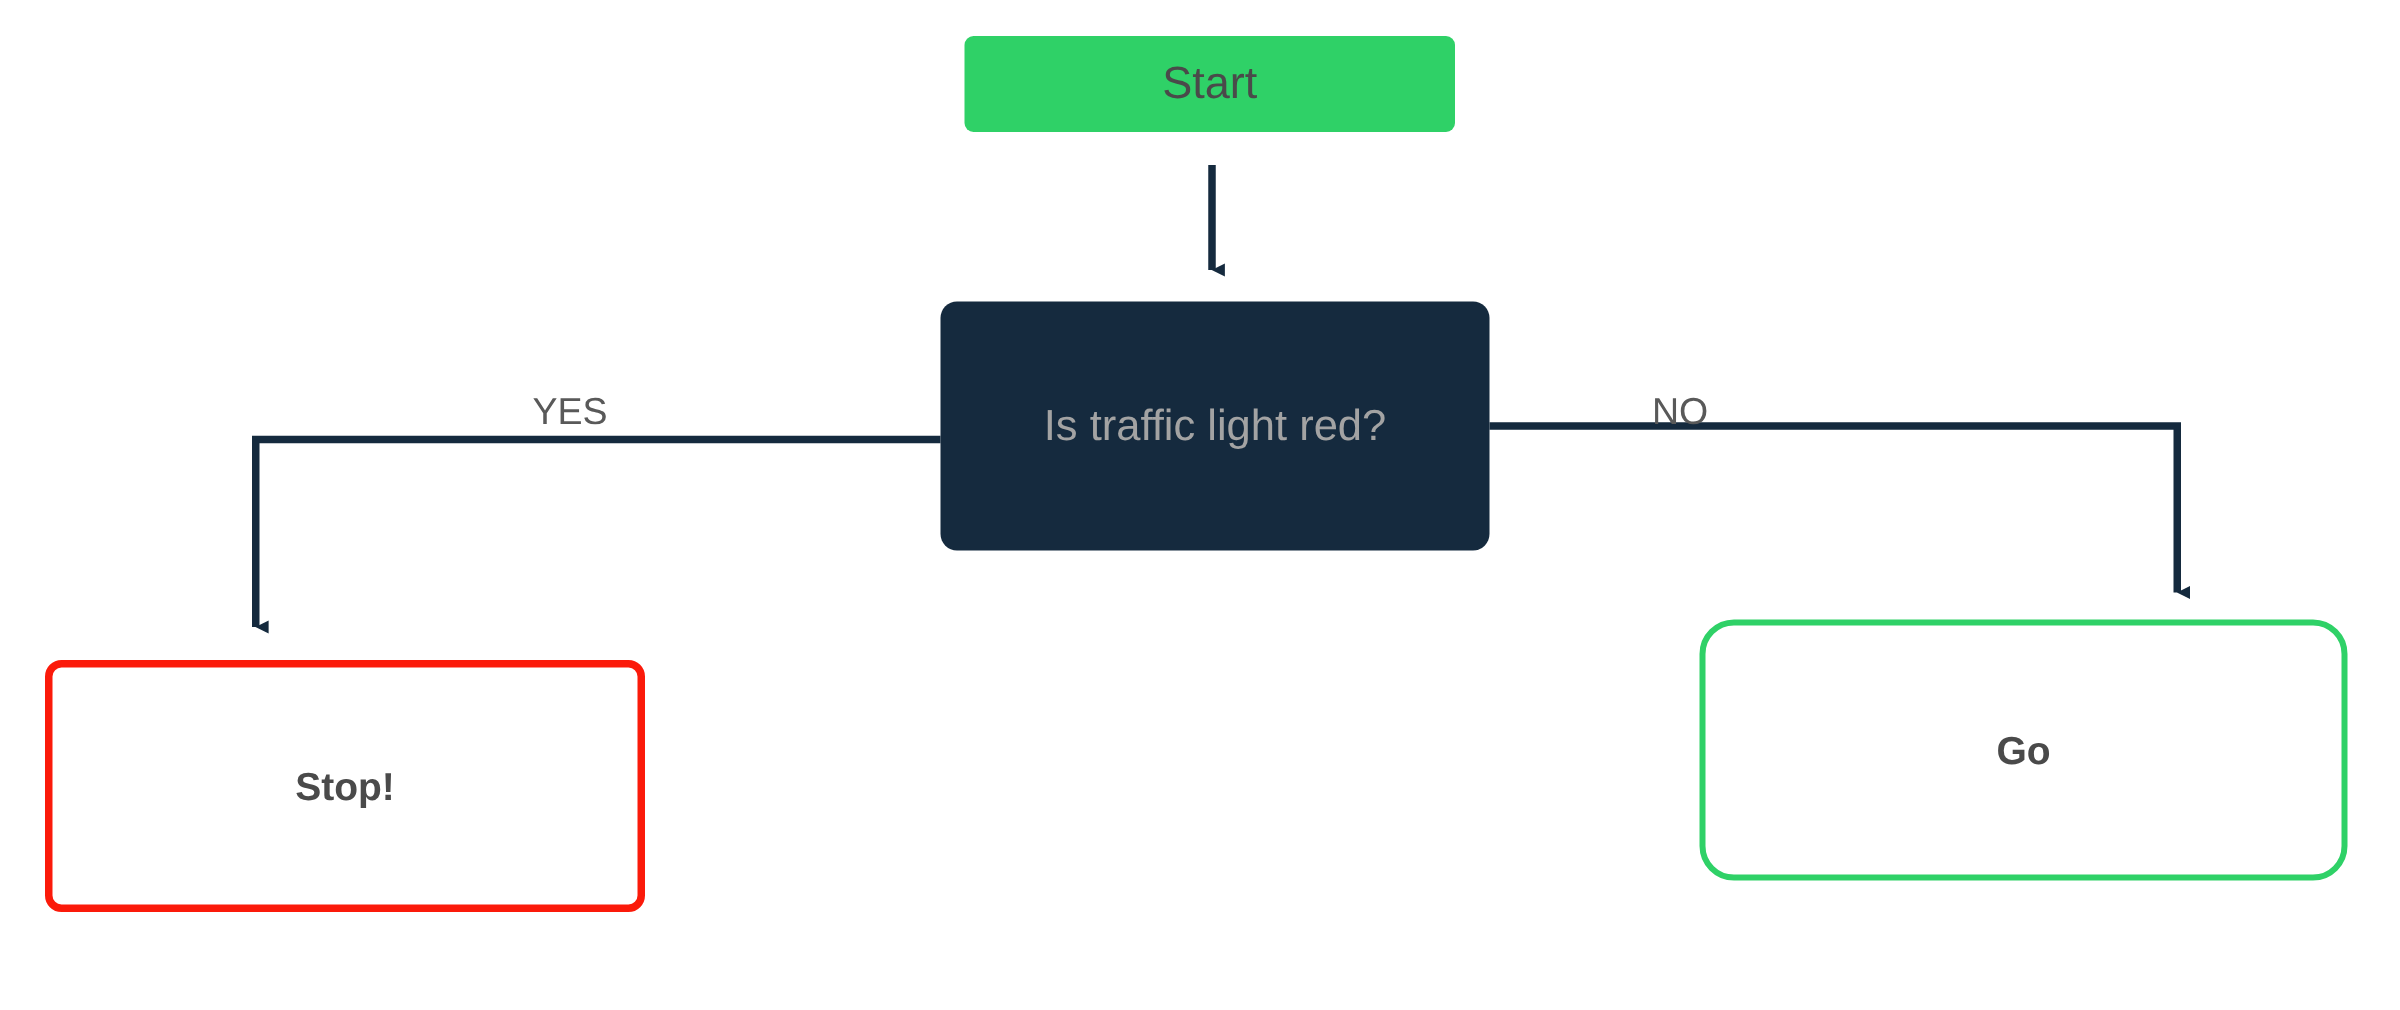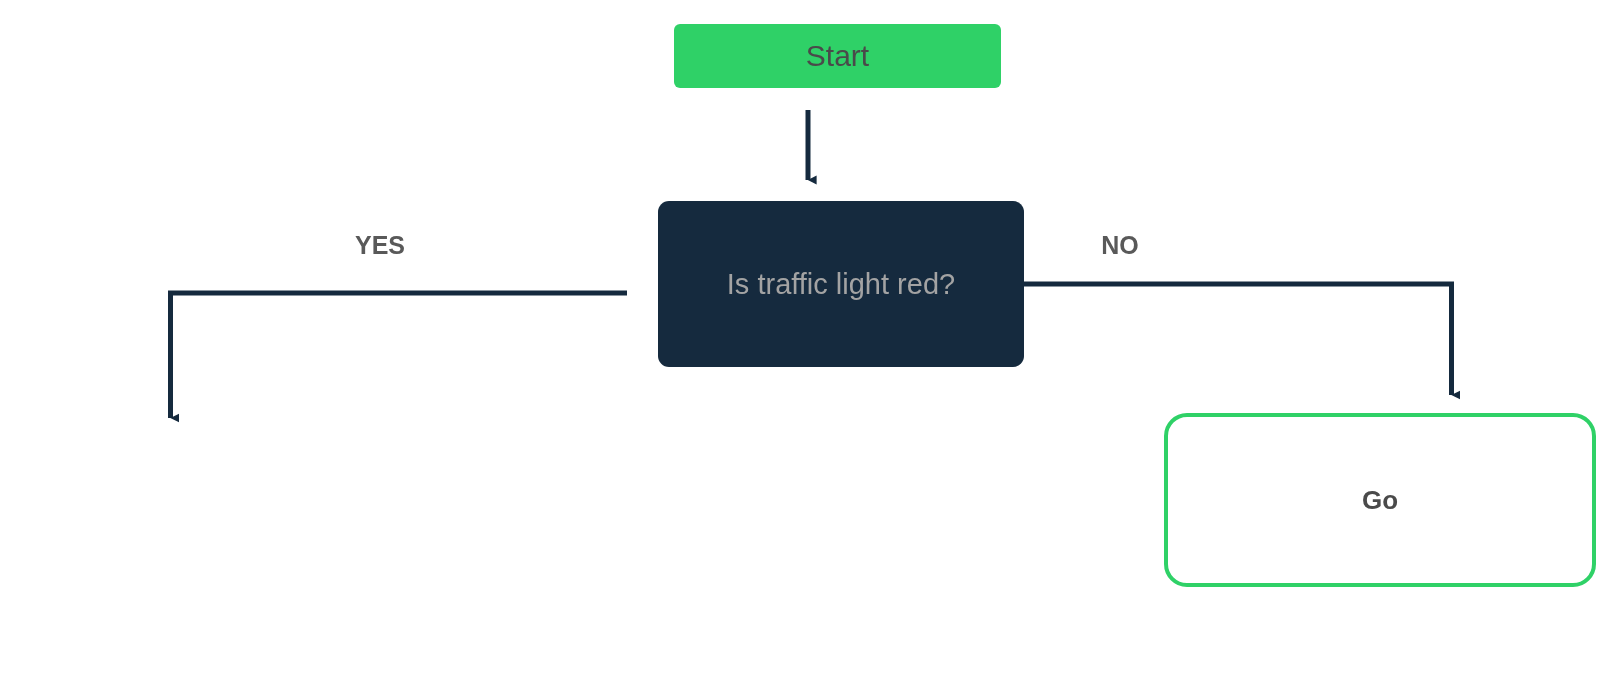--- a/index.html
+++ b/index.html
@@ -26,21 +26,20 @@
     height: 673px;
     pointer-events: none;
   }
   .node {
     position: absolute;
     box-sizing: border-box;
     display: flex;
     align-items: center;
     justify-content: center;
     text-align: center;
-    margin-left: 31px;
   }
   .node-start {
     left: 643px;
     top: 24px;
     width: 327px;
     height: 64px;
     background: #2fd167;
     border-radius: 6px;
     color: #4a4a4a;
     font-size: 30px;
@@ -78,23 +77,24 @@
     border: 4px solid #2fd167;
     border-radius: 23px;
     color: #4a4a4a;
     font-size: 26px;
     font-weight: 700;
   }
   .edge-label {
     position: absolute;
     color: #595959;
     font-size: 25px;
-    font-weight: 700;
+    font-weight: 400;
     white-space: nowrap;
     transform: translate(-50%, -50%);
+    margin-top: 30px;
   }
   .label-yes { left: 380px; top: 245px; }
   .label-no  { left: 1120px; top: 245px; }
 </style>
 </head>
 <body>
 
 <div id="canvas">
 
   <svg id="edges" viewBox="0 0 1600 673" width="1600" height="673" xmlns="http://www.w3.org/2000/svg">
@@ -118,20 +118,23 @@
   </svg>
 
   <div class="node node-start">
     <span>Start</span>
   </div>
 
   <div class="node node-decision">
     <span>Is traffic light red?</span>
   </div>
 
+  <div class="node node-stop">
+    <span>Stop!</span>
+  </div>
 
   <div class="node node-go">
     <span>Go</span>
   </div>
 
   <div class="edge-label label-yes">YES</div>
 
   <div class="edge-label label-no">NO</div>
 
 </div>

